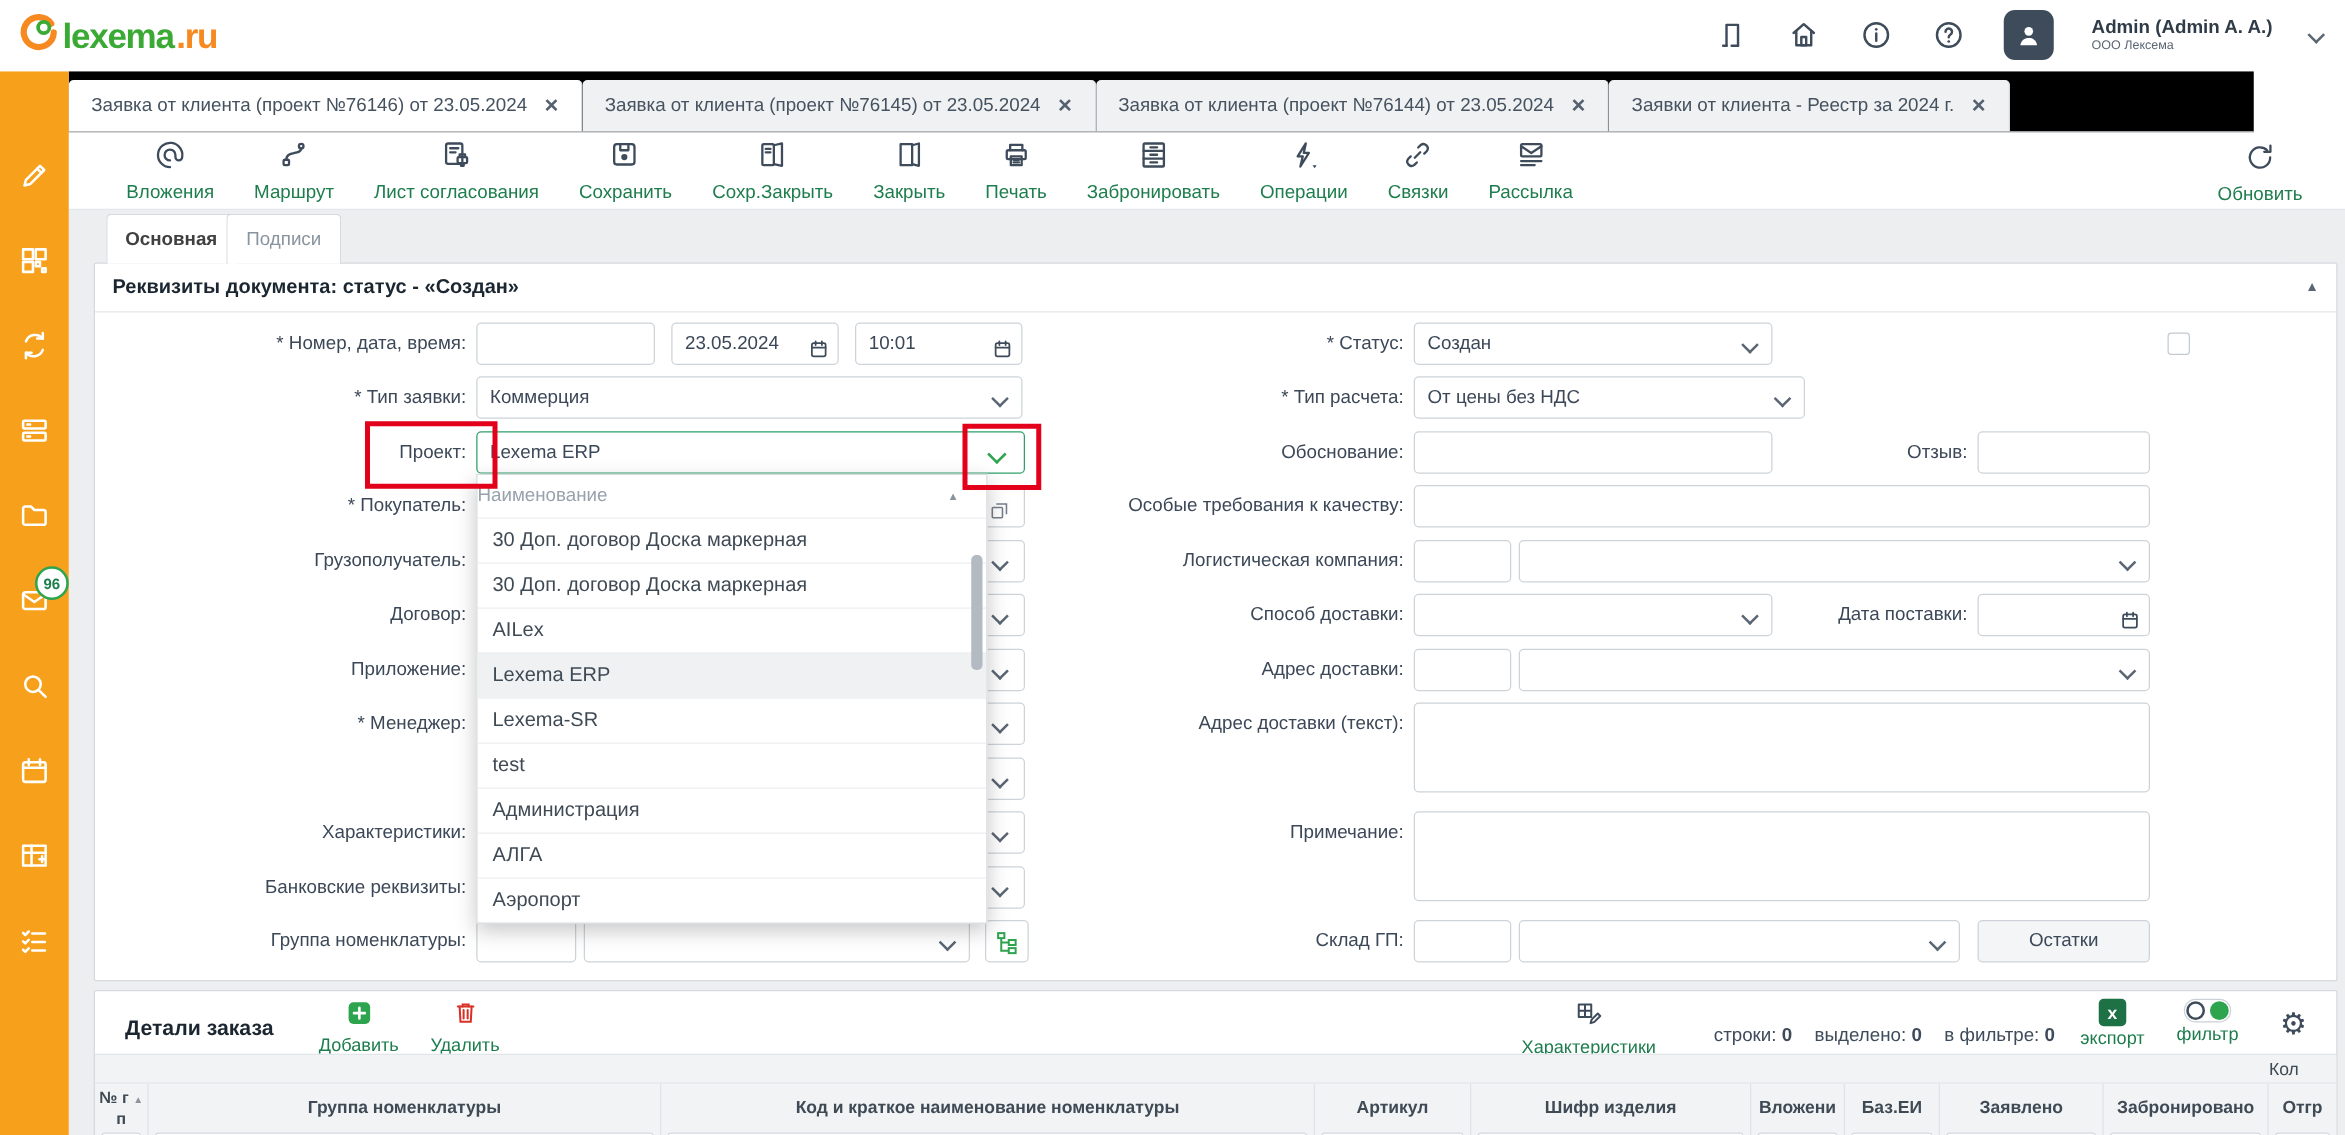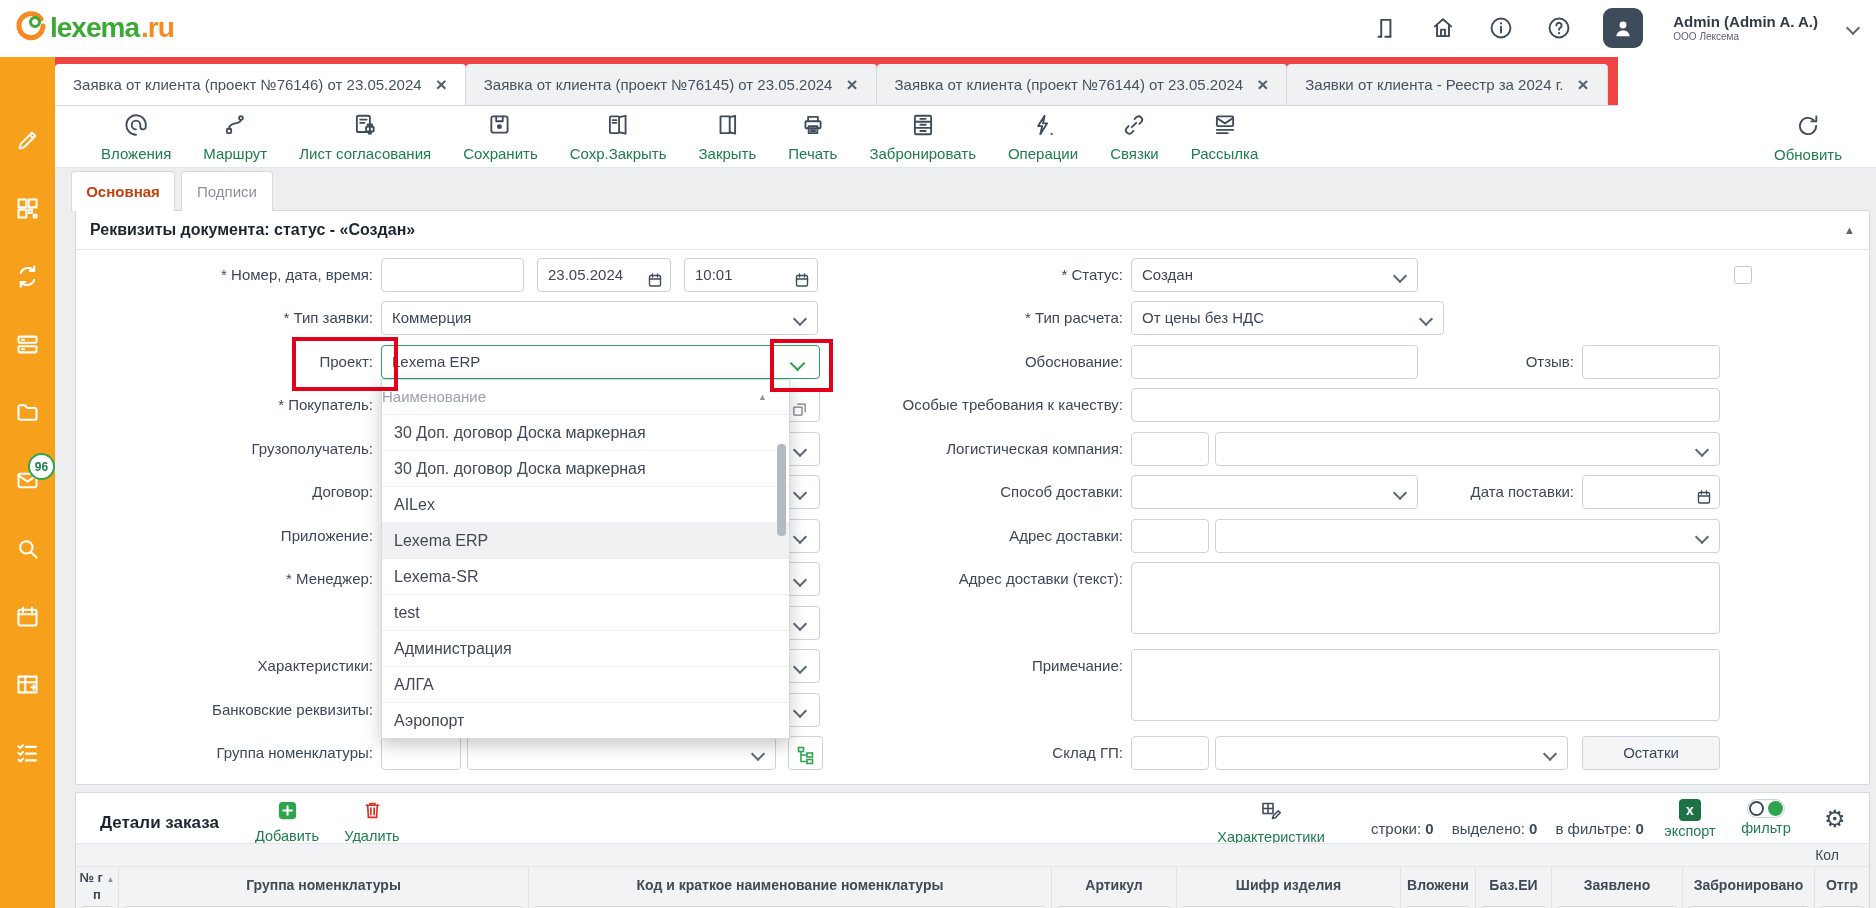--- a/index.html
+++ b/index.html
@@ -17,21 +17,21 @@
   .uname{font-size:15px;font-weight:bold;color:#2F3B47;white-space:nowrap;}
   .uorg{font-size:10px;color:#5A6673;}
   .chev{display:inline-block;width:8px;height:8px;border-right:2px solid #5A6673;border-bottom:2px solid #5A6673;transform:rotate(45deg);}
   
   .sidebar{position:absolute;left:0;top:57px;width:55px;height:851px;background:#F6A01B;z-index:15;}
   .sb{position:absolute;left:14px;width:27px;height:27px;cursor:pointer;}
   .sb svg{stroke:#fff;fill:none;stroke-width:1.8;stroke-linecap:round;stroke-linejoin:round;}
   .badge{position:absolute;left:28px;top:396px;width:27px;height:27px;border-radius:50%;background:#ffffff;border:2px solid #2EA44F;color:#1E7D4D;font-size:12px;font-weight:bold;display:flex;align-items:center;justify-content:center;z-index:5;box-sizing:border-box;}
   
   .main{position:absolute;left:55px;top:57px;width:1821px;height:851px;}
-  .tabbar{position:absolute;left:0;top:0;width:1563px;height:48px;background:#ef4444;border-bottom:1px solid #D4D8DB;display:flex;align-items:flex-end;}
+  .tabbar{position:absolute;left:0;top:0;width:1748px;height:48px;background:#000000;border-bottom:1px solid #D4D8DB;display:flex;align-items:flex-end;}
   .tab{height:41px;display:flex;align-items:center;gap:14px;padding:0 18px;font-size:15px;color:#45525F;background:#F0F1F3;border-right:1px solid #D7DBDF;border-radius:4px 4px 0 0;white-space:nowrap;cursor:pointer;}
   .tab.active{background:#fff;}
   .tab .x{font-size:19px;font-weight:bold;color:#55616E;line-height:1;}
   
   .toolbar{position:absolute;left:0;top:49px;width:1821px;height:62px;background:#fff;border-bottom:1px solid #E4E7EA;display:flex;align-items:center;padding-left:30px;box-sizing:border-box;}
   .tb{display:flex;flex-direction:column;align-items:center;gap:3px;padding:0 16px;cursor:pointer;}
   .tb svg{stroke:#3E4B5B;fill:none;stroke-width:1.7;stroke-linecap:round;stroke-linejoin:round;}
   .tb .tl{font-size:15px;color:#1E7D4D;white-space:nowrap;}
   .tb-refresh{position:absolute;right:18px;top:7px;}
   
@@ -307,21 +307,21 @@
           <span><svg width="26" height="26" viewBox="0 0 24 24">
               <path d="M19.5 12a7.5 7.5 0 1 1-2.2-5.3"></path>
               <path d="M19.7 3.2v4.6h-4.6"></path>
             </svg></span>
           <span class="tl">Обновить</span>
         </div>
     </div>
 
     <div class="content">
 
-      <div class="ptab" style="left:16px;width:102px;font-weight:bold;color:#c2410c;">
+      <div class="ptab" style="left:30px;width:102px;font-weight:bold;color:#404040;">
           <span>Основная</span>
         </div>
       <div class="ptab" style="left:126px;width:90px;color:#8A949E;">
           <span>Подписи</span>
         </div>
 
       <div class="panel" style="top:42px;height:575px;">
         <div class="phead">
           <span class="ptitle">Реквизиты документа: статус - «Создан»</span>
           <span class="coll">▲</span>

